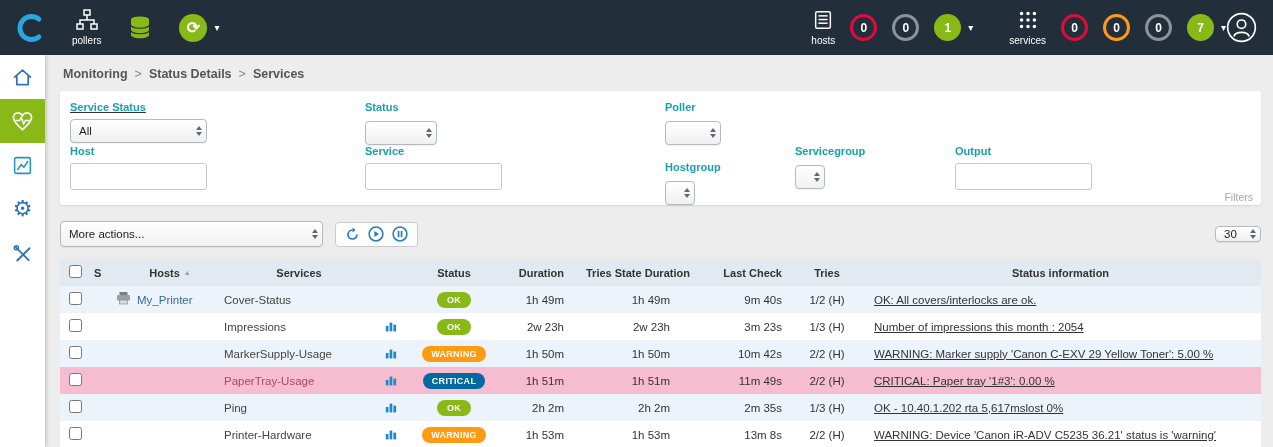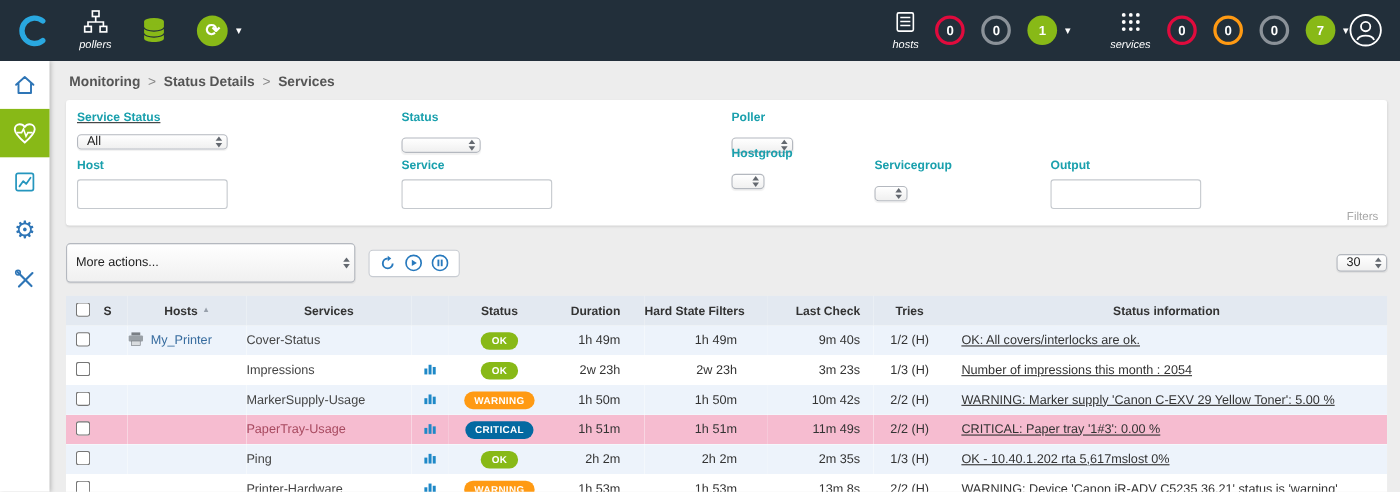--- a/index.html
+++ b/index.html
@@ -8,21 +8,21 @@
     background: #ededed; color: #333;
     font-family: "Liberation Sans", sans-serif;
   }
   
   .topbar { height: 55px; background: #222f3a; display: flex; align-items: center;
             padding: 0 16px 0 12px; color: #fff; position: relative; z-index: 5; }
   .logo { width: 36px; height: 36px; display: flex; align-items: center; justify-content: center;
           margin-right: 24px; cursor: pointer; }
   .tb-stack { display: flex; flex-direction: column; align-items: center; line-height: 1;
               font-size: 10px; cursor: pointer; }
-  .tb-stack .lbl { margin-top: 3px; font-style: italic; }
+  .tb-stack .lbl { margin-top: 3px; }
   .db-ico { margin-left: 28px; display: flex; align-items: center; cursor: pointer; }
   .plat { margin-left: 28px; display: flex; align-items: center; cursor: pointer; }
   .status-circle { width: 28px; height: 28px; border-radius: 50%; background: #88b917;
                    display: flex; align-items: center; justify-content: center;
                    color: #fff; font-size: 16px; font-weight: bold; }
   .chev { font-size: 10px; margin-left: 7px; color: #fff; }
   .tb-right { margin-left: auto; display: flex; align-items: center; }
   .counter { width: 27px; height: 27px; border-radius: 50%; margin-left: 15px;
              display: flex; align-items: center; justify-content: center;
              font-size: 12px; font-weight: bold; color: #fff; cursor: pointer; }
@@ -47,21 +47,21 @@
   .bc-sep { margin: 0 7px; color: #888; }
   .bc-item { cursor: pointer; font-weight: bold; }
   
   .filter-card { position: relative; background: #fff; border-radius: 3px; height: 114px;
                  box-shadow: 0 1px 2px rgba(0,0,0,.1); }
   .ff { position: absolute; }
   .ff label { display: block; font-size: 11px; font-weight: bold; color: #1aa0ad; margin-bottom: 6px; }
   .txt { height: 27px; border: 1px solid #c5c9ce; border-radius: 3px; padding: 0 6px;
          font-size: 11.5px; font-family: "Liberation Sans", sans-serif; background: #fff; }
   .sel { display: inline-flex; align-items: center; justify-content: space-between;
-         height: 14px; padding: 0 4px 0 8px; font-size: 11.5px; color: #222;
+         height: 24px; padding: 0 4px 0 8px; font-size: 11.5px; color: #222;
          background: linear-gradient(#fff, #f0f0f0); border: 1px solid #b4b8bf;
          border-radius: 4px; box-shadow: 0 1px 1px rgba(0,0,0,.06); cursor: pointer; white-space: nowrap; }
   .spin { display: flex; flex-direction: column; gap: 2px; margin-left: 6px; }
   .spin i { display: block; width: 0; height: 0; border-left: 3px solid transparent; border-right: 3px solid transparent; }
   .spin .up { border-bottom: 4px solid #63686f; }
   .spin .dn { border-top: 4px solid #63686f; }
   .filters-tag { position: absolute; right: 8px; bottom: 2px; font-size: 10.5px; color: #a6a6a6; }
   
   .toolbar { margin-top: 16px; display: flex; align-items: center; }
   .icon-group { display: flex; align-items: center; gap: 8px; height: 25px; padding: 0 9px;
@@ -249,21 +249,21 @@
       </div>
     </div>
     <div class="ff" style="left:10px; top:54px;">
       <label>Host</label>
       <input class="txt" style="width: 137px;" value="">
     </div>
     <div class="ff" style="left:305px; top:54px;">
       <label>Service</label>
       <input class="txt" style="width: 137px;" value="">
     </div>
-    <div class="ff" style="left:605px; top:43px;">
+    <div class="ff" style="left:605px; top:70px;">
       <label>Hostgroup</label>
       <div class="sel" style="width:30px; padding-left:4px">
         <span></span>
         <span class="spin">
             <i class="up"></i>
             <i class="dn"></i>
           </span>
       </div>
     </div>
     <div class="ff" style="left:735px; top:54px;">
@@ -277,21 +277,21 @@
       </div>
     </div>
     <div class="ff" style="left:895px; top:54px;">
       <label>Output</label>
       <input class="txt" style="width: 137px;" value="">
     </div>
     <span class="filters-tag">Filters</span>
   </section>
 
   <div class="toolbar">
-    <div class="sel" style="width:263px; height:36px">
+    <div class="sel" style="width:263px; height:26px">
       <span>More actions...</span>
       <span class="spin">
           <i class="up"></i>
           <i class="dn"></i>
         </span>
     </div>
     <div class="icon-group">
       <span class="ig-btn">
         <svg width="15" height="15" viewBox="0 0 16 16">
           <path d="M12.8 8 A4.8 4.8 0 1 1 8 3.2" fill="none" stroke="#2779bd" stroke-width="1.8"></path>
@@ -339,21 +339,21 @@
       <tr>
         <th class="c-check"><input type="checkbox" style=""></th>
         <th class="c-s">S</th>
         <th class="c-hostth">
           <span>Hosts</span><span class="sort-caret">▲</span>
         </th>
         <th>Services</th>
         <th class="c-graph"></th>
         <th>Status</th>
         <th class="c-dur">Duration</th>
-        <th class="c-hard">Hard State Filters</th>
+        <th class="c-hard">Tries State Duration</th>
         <th class="c-last">Last Check</th>
         <th class="c-tries">Tries</th>
         <th>Status information</th>
       </tr>
     </thead>
     <tbody>
         <tr>
           <td class="c-check"><input type="checkbox" style=""></td>
           <td class="c-s"></td>
           <td class="c-host"><span class="picon"><svg width="15" height="13" viewBox="0 0 15 13">

